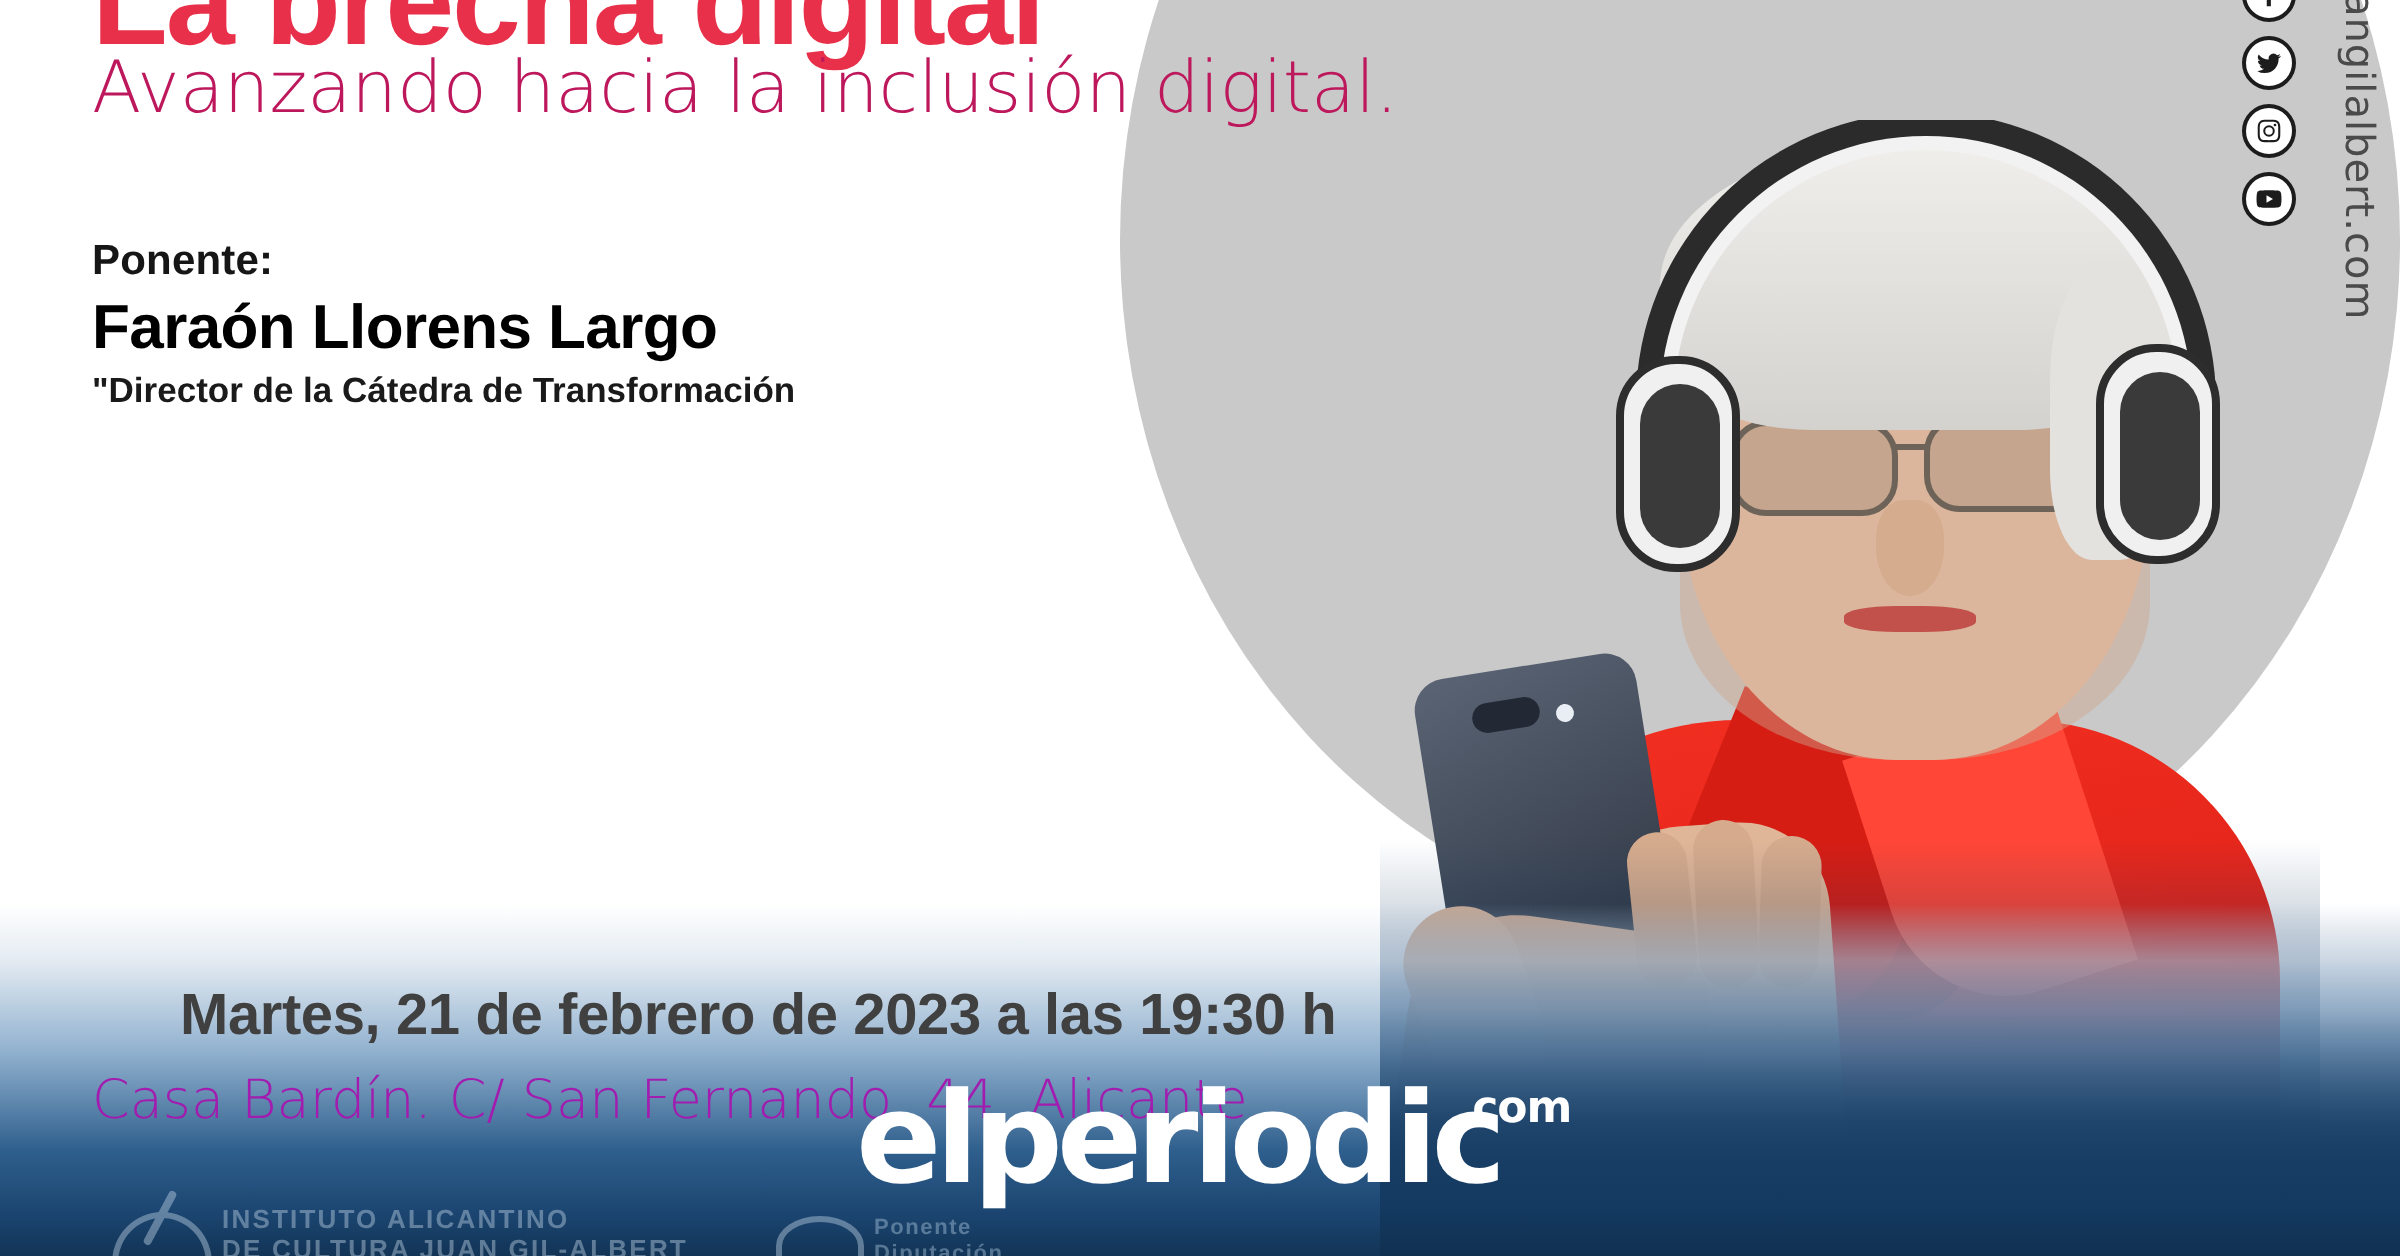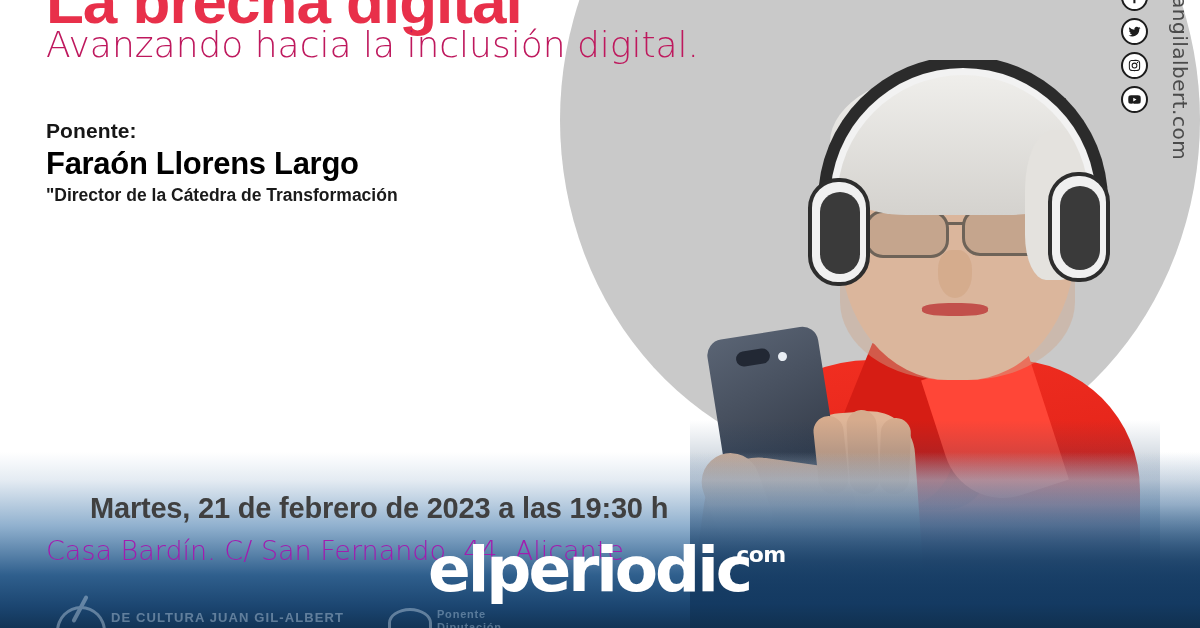--- a/index.html
+++ b/index.html
@@ -422,20 +422,21 @@
         </svg>
     </div>
   </div>
 
   <div class="vert-url">angilalbert.com</div>
 
   <div class="logo-strip">
     <div class="logo-item">
       <div class="logo-mark"></div>
       <div class="logo-txt">
+        <div>INSTITUTO ALICANTINO</div>
         <div>DE CULTURA JUAN GIL-ALBERT</div>
       </div>
     </div>
     <div class="logo-item">
       <div class="logo-mark2"></div>
       <div class="logo-txt2">
         <div>Ponente</div>
         <div>Diputación</div>
       </div>
     </div>

